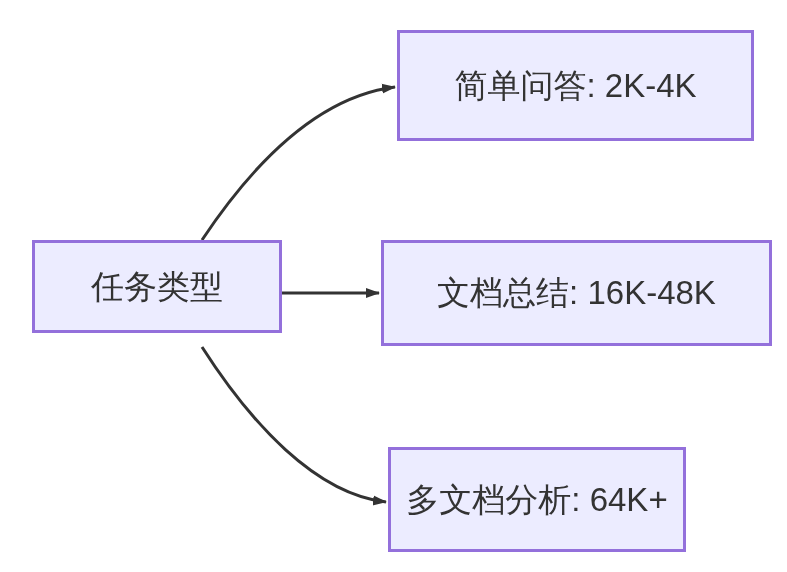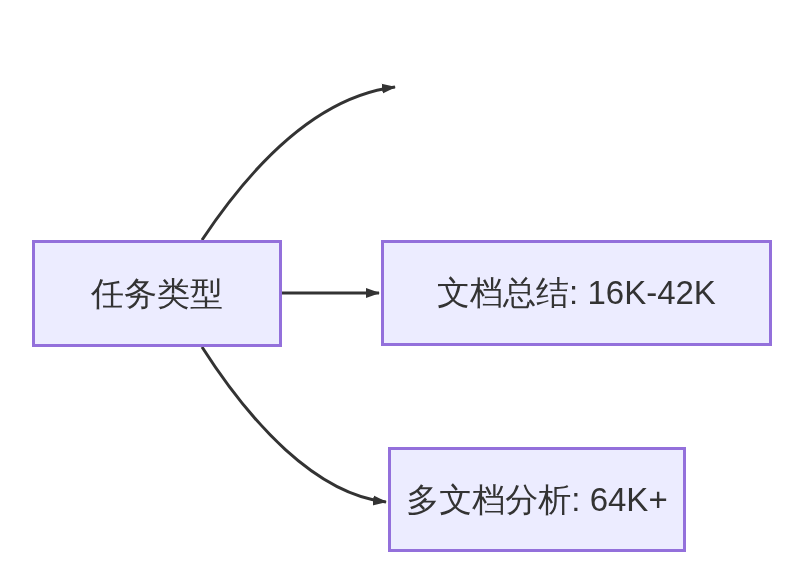--- a/index.html
+++ b/index.html
@@ -43,21 +43,21 @@
     border: 3px solid var(--node-border, #9370DB);
     display: flex;
     align-items: center;
     justify-content: center;
     font-size: 33px;
     line-height: 1.2;
     color: var(--node-text, #333333);
     white-space: nowrap;
     text-align: center;
   }
-  .node-root   { left: 32px;  top: 240px; width: 250px; height: 107px; }
+  .node-root   { left: 32px;  top: 240px; width: 250px; height: 93px; }
   .node-top    { left: 397px; top: 30px;  width: 357px; height: 111px; }
   .node-mid    { left: 381px; top: 240px; width: 391px; height: 106px; }
   .node-bottom { left: 388px; top: 447px; width: 298px; height: 105px; }
 </style>
 </head>
 <body>
 
 <div class="canvas">
 
   <svg class="edges-layer" width="787" height="572" viewBox="0 0 787 572" xmlns="http://www.w3.org/2000/svg">
@@ -68,22 +68,25 @@
     </defs>
     <path class="edge" d="M202,240 C250,168 315,97 395,87" marker-end="url(#arrowhead)"></path>
     <path class="edge" d="M282,293 L379,293" marker-end="url(#arrowhead)"></path>
     <path class="edge" d="M202,347 C250,422 315,494 386,502" marker-end="url(#arrowhead)"></path>
   </svg>
 
   <div class="node node-root">
     <span>任务类型</span>
   </div>
 
+  <div class="node node-top">
+    <span>简单问答: 2K-4K</span>
+  </div>
 
   <div class="node node-mid">
-    <span>文档总结: 16K-42K</span>
+    <span>文档总结: 16K-48K</span>
   </div>
 
   <div class="node node-bottom">
     <span>多文档分析: 64K+</span>
   </div>
 
 </div>
 
 </body></html>

